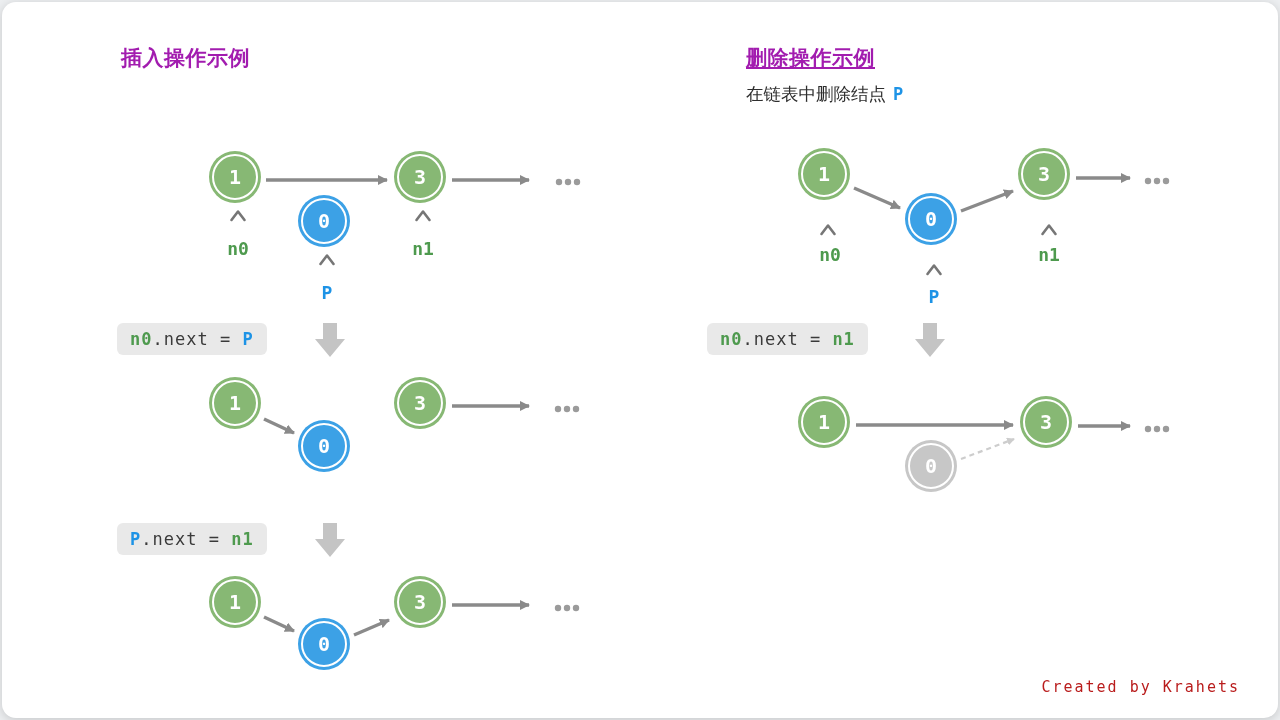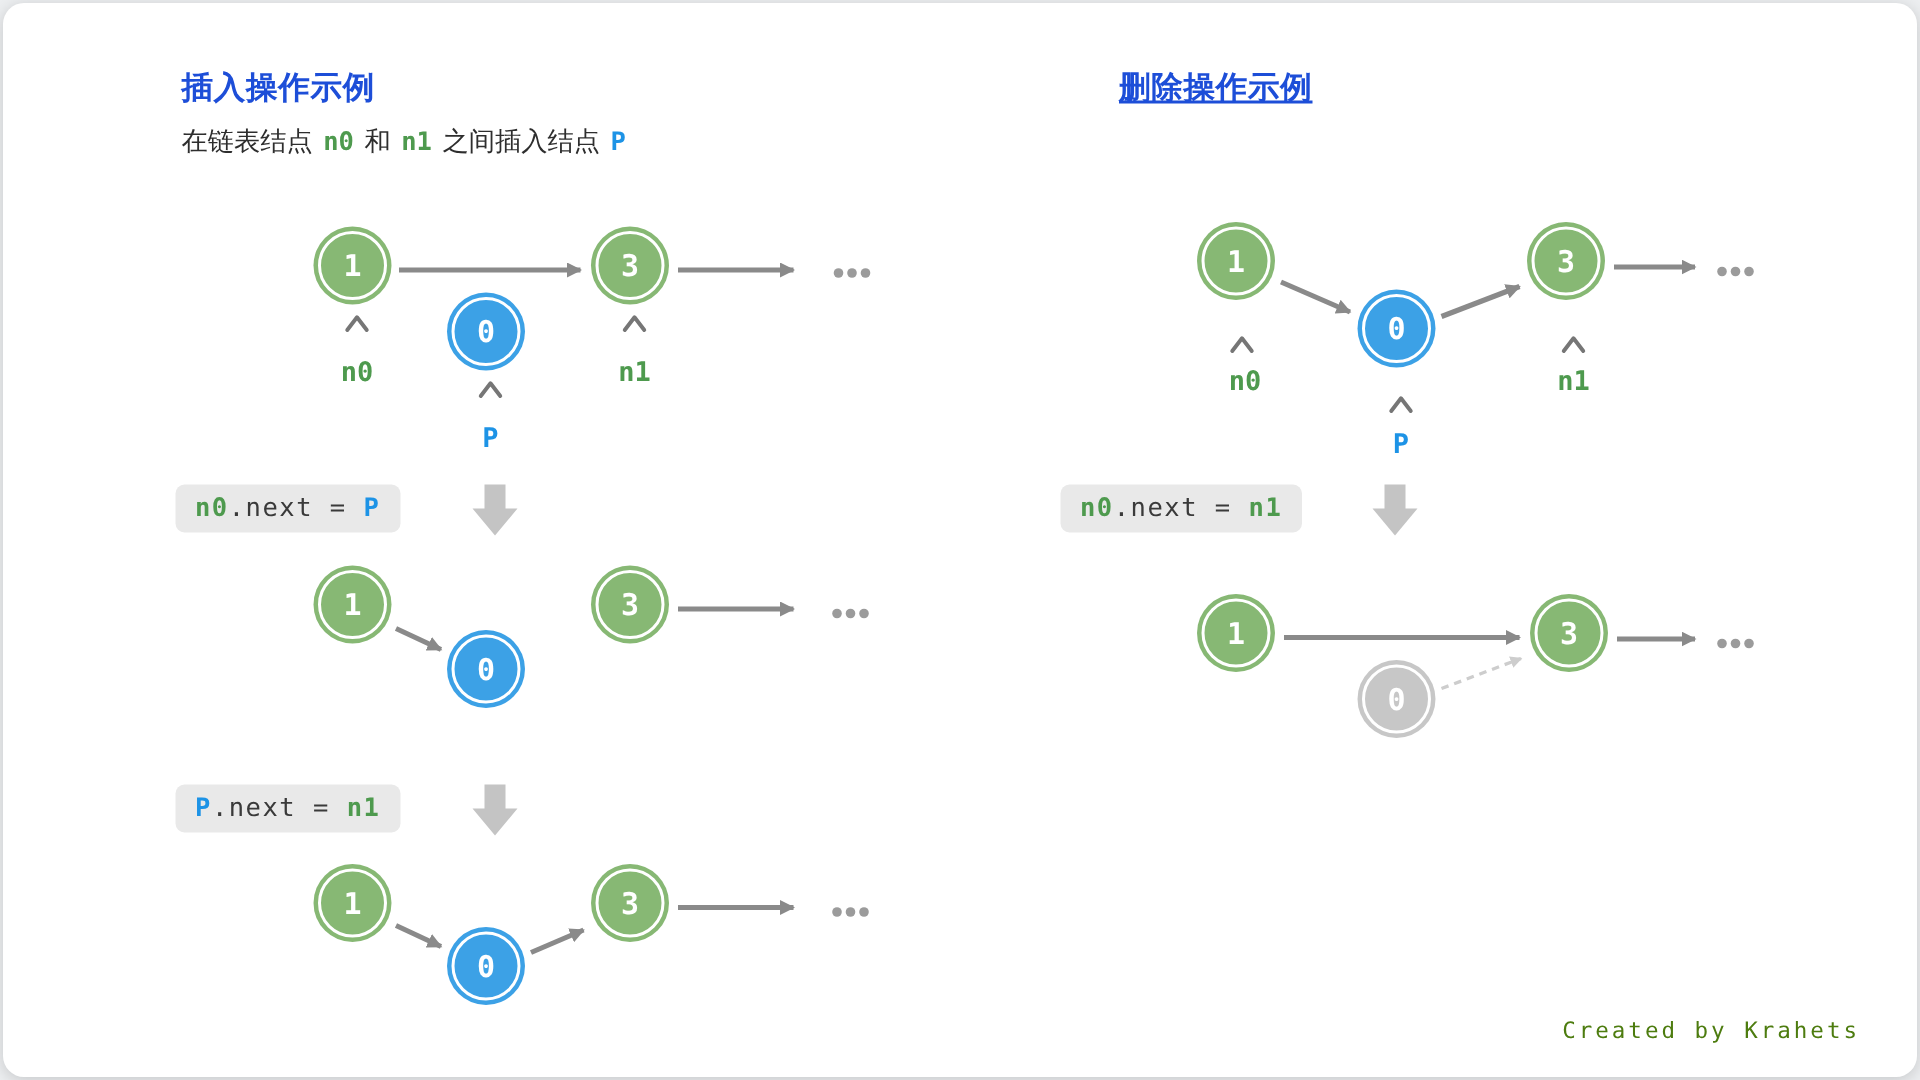--- a/index.html
+++ b/index.html
@@ -7,21 +7,21 @@
     width:1280px;height:720px;position:relative;
     background:#eceef0;
     font-family:"Liberation Sans", sans-serif;
     overflow:hidden;
   }
   .card{
     position:absolute;inset:2px;background:#ffffff;border-radius:14px;
     box-shadow:0 2px 10px rgba(0,0,0,.16);
   }
   .title{
-    position:absolute;font-size:21px;font-weight:bold;color:#1d4ed8;
+    position:absolute;font-size:21px;font-weight:bold;color:#a21caf;
     letter-spacing:.5px;
   }
   .subtitle{
     position:absolute;font-size:17.5px;color:#2e2e2e;white-space:nowrap;
   }
   .tok{
     font-family:"DejaVu Sans Mono", monospace;font-weight:bold;
     margin:0 7px;font-size:17px;
   }
   .tok-g{color:#4e9a4e;}
@@ -46,21 +46,21 @@
   .codebox{
     position:absolute;height:32px;background:#e9e9e9;border-radius:6px;
     display:flex;align-items:center;padding:0 13px;
     font-family:"DejaVu Sans Mono", monospace;font-size:17px;color:#3a3a3a;
     letter-spacing:1px;white-space:pre;
   }
   .codebox .tok{margin:0;font-size:17px;}
   .overlay{position:absolute;left:0;top:0;pointer-events:none;}
   .footer{
     position:absolute;right:38px;bottom:22px;
-    font-family:"DejaVu Sans Mono", monospace;font-size:15px;color:#4d7c0f;
+    font-family:"DejaVu Sans Mono", monospace;font-size:15px;color:#b91c1c;
     letter-spacing:2px;
   }
 </style>
 </head>
 <body>
 
 <div class="card">
 
   <svg class="overlay" width="1280" height="720" viewBox="0 0 1280 720">
     <defs>
@@ -132,23 +132,20 @@
       <g fill="#9b9b9b">
         <circle cx="1146" cy="427" r="3.2"></circle>
           <circle cx="1155" cy="427" r="3.2"></circle>
           <circle cx="1164" cy="427" r="3.2"></circle>
       </g>
       <line x1="959" y1="457" x2="1012" y2="437" stroke="#cdcdcd" stroke-width="2.2" stroke-dasharray="5 4" marker-end="url(#ahl)"></line>
     </g>
   </svg>
 
   <div class="title" style="left:119px;top:42px;">插入操作示例</div>
-  <div class="subtitle" style="left:119px;top:80px;">
-    <span>在链表结点</span><span class="tok tok-g">n0</span><span>和</span><span class="tok tok-g">n1</span><span>之间插入结点</span><span class="tok tok-b">P</span>
-  </div>
 
   <div class="node node--green" style="left:210px;top:152px;">1</div>
   <div class="node node--green" style="left:395px;top:152px;">3</div>
   <div class="node node--blue" style="left:299px;top:196px;">0</div>
   <div class="lab lab-g" style="left:236px;top:236px;">n0</div>
   <div class="lab lab-g" style="left:421px;top:236px;">n1</div>
   <div class="lab lab-b" style="left:325px;top:280px;">P</div>
 
   <div class="codebox" style="left:115px;top:321px;">
     <span class="tok tok-g">n0</span><span>.next = </span><span class="tok tok-b">P</span>
@@ -160,20 +157,23 @@
 
   <div class="codebox" style="left:115px;top:521px;">
     <span class="tok tok-b">P</span><span>.next = </span><span class="tok tok-g">n1</span>
   </div>
 
   <div class="node node--green" style="left:210px;top:577px;">1</div>
   <div class="node node--blue" style="left:299px;top:619px;">0</div>
   <div class="node node--green" style="left:395px;top:577px;">3</div>
 
   <div class="title" style="left:744px;top:42px;text-decoration:underline;">删除操作示例</div>
+  <div class="subtitle" style="left:744px;top:80px;">
+    <span>在链表中删除结点</span><span class="tok tok-b">P</span>
+  </div>
 
   <div class="node node--green" style="left:799px;top:149px;">1</div>
   <div class="node node--blue" style="left:906px;top:194px;">0</div>
   <div class="node node--green" style="left:1019px;top:149px;">3</div>
   <div class="lab lab-g" style="left:828px;top:242px;">n0</div>
   <div class="lab lab-g" style="left:1047px;top:242px;">n1</div>
   <div class="lab lab-b" style="left:932px;top:284px;">P</div>
 
   <div class="codebox" style="left:705px;top:321px;">
     <span class="tok tok-g">n0</span><span>.next = </span><span class="tok tok-g">n1</span>

